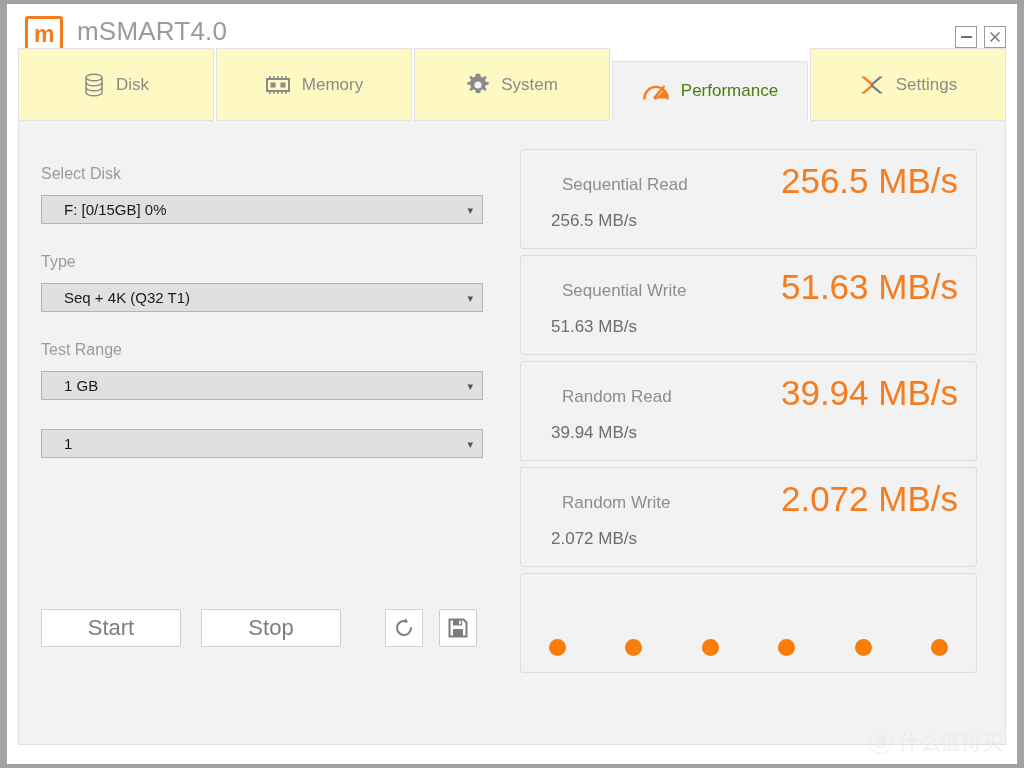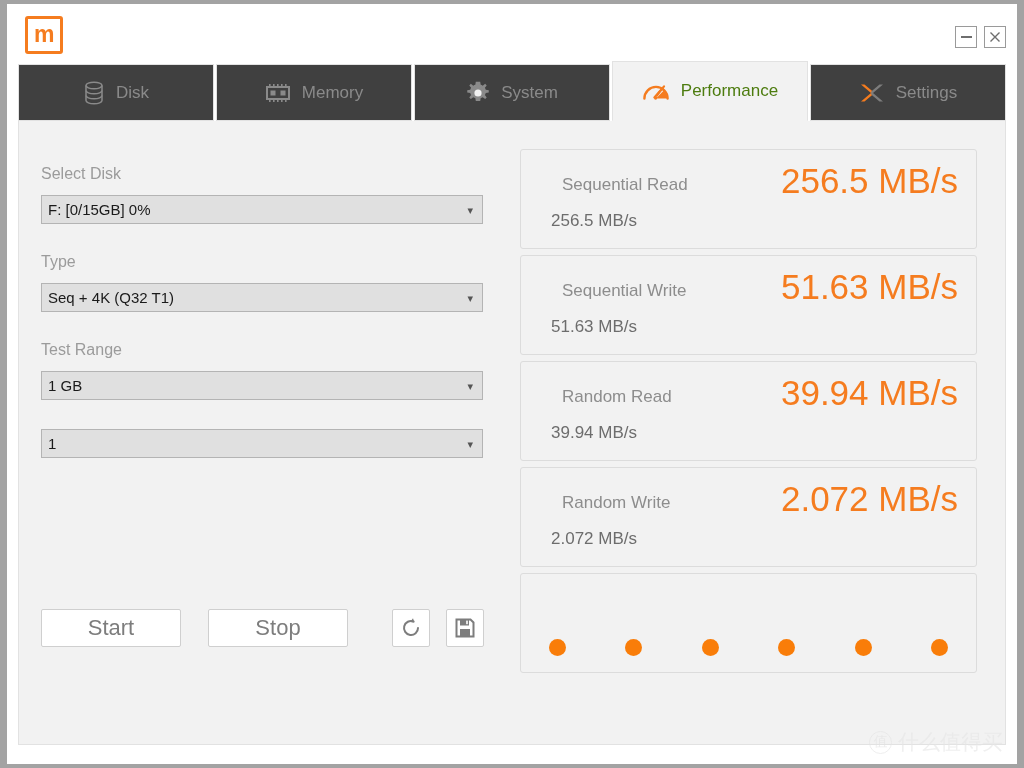--- a/index.html
+++ b/index.html
@@ -78,22 +78,22 @@
     position: relative;
     height: 64px;
     padding: 0 11px;
     display: flex;
     align-items: flex-end;
     gap: 2px;
     background: #ffffff;
   }
   .tab {
     flex: 1 1 0;
-    height: 57px;
-    background: #404040;
+    height: 73px;
+    background: #fef9c3;
     border: 1px solid #e2e2e2;
     display: flex;
     align-items: center;
     justify-content: center;
     gap: 11px;
     cursor: pointer;
     color: #8a8a8a;
     font-size: 17px;
   }
   .tab.active {
@@ -128,21 +128,21 @@
   }
   .field-group { margin-bottom: 29px; }
   .combo {
     position: relative;
     width: 442px;
     height: 29px;
     background: #e0e0e0;
     border: 1px solid #b4b4b4;
     display: flex;
     align-items: center;
-    padding: 0 6px;
+    padding: 0 22px;
     font-size: 15px;
     color: #1a1a1a;
     cursor: pointer;
   }
   .combo .chev {
     position: absolute;
     right: 9px; top: 50%;
     transform: translateY(-50%);
     color: #555;
     font-size: 11px;
@@ -159,21 +159,21 @@
     width: 140px; height: 38px;
     background: #ffffff;
     border: 1px solid #cfcfcf;
     border-radius: 2px;
     color: #7d7d7d;
     font-size: 22px;
     cursor: pointer;
     display: flex; align-items: center; justify-content: center;
     font-family: "Liberation Sans", sans-serif;
   }
-  #btn-stop { margin-left: 27px; }
+  #btn-stop { margin-left: 20px; }
   .icon-btn {
     width: 38px; height: 38px;
     background: #ffffff;
     border: 1px solid #cfcfcf;
     border-radius: 2px;
     cursor: pointer;
     display: flex; align-items: center; justify-content: center;
   }
   #btn-refresh { margin-left: 44px; }
   #btn-save { margin-left: 16px; }
@@ -258,20 +258,21 @@
 </style>
 </head>
 <body>
 
 <div id="app-window">
 
   <div id="titlebar">
     <div id="logo-mark">
       <span>m</span>
     </div>
+    <div id="app-title">mSMART4.0</div>
 
     <div class="win-btn" id="btn-minimize">
       <span class="bar"></span>
     </div>
     <div class="win-btn" id="btn-close">
       <svg width="12" height="12" viewBox="0 0 12 12">
         <path d="M1.5 1.5 L10.5 10.5 M10.5 1.5 L1.5 10.5" stroke="#6e6e6e" stroke-width="1.4" fill="none"></path>
       </svg>
     </div>
   </div>

